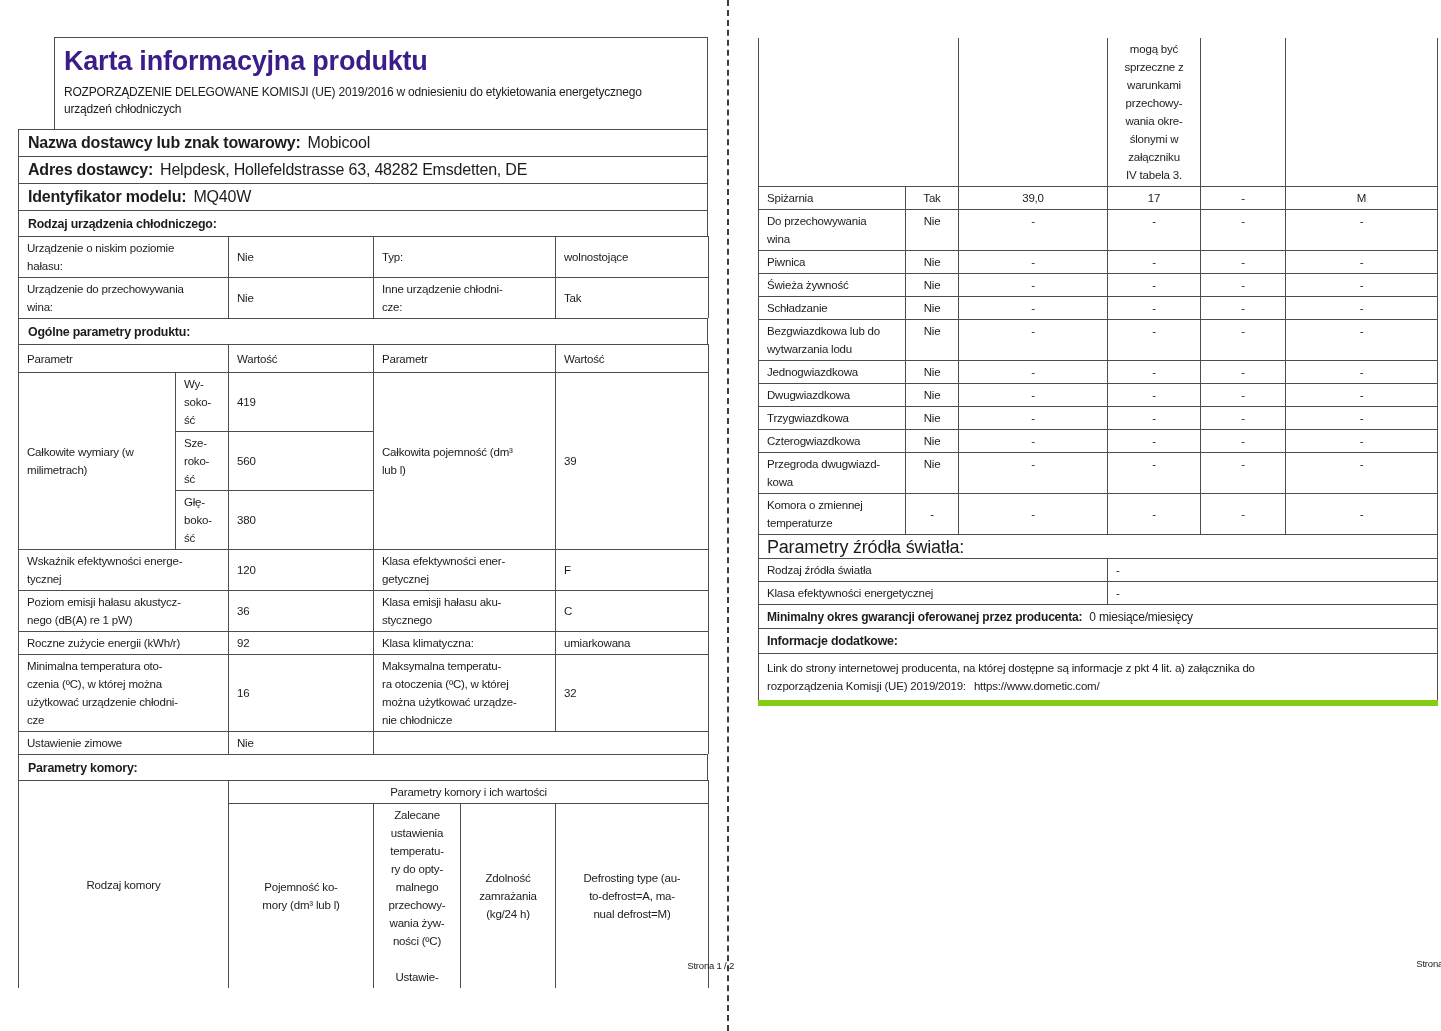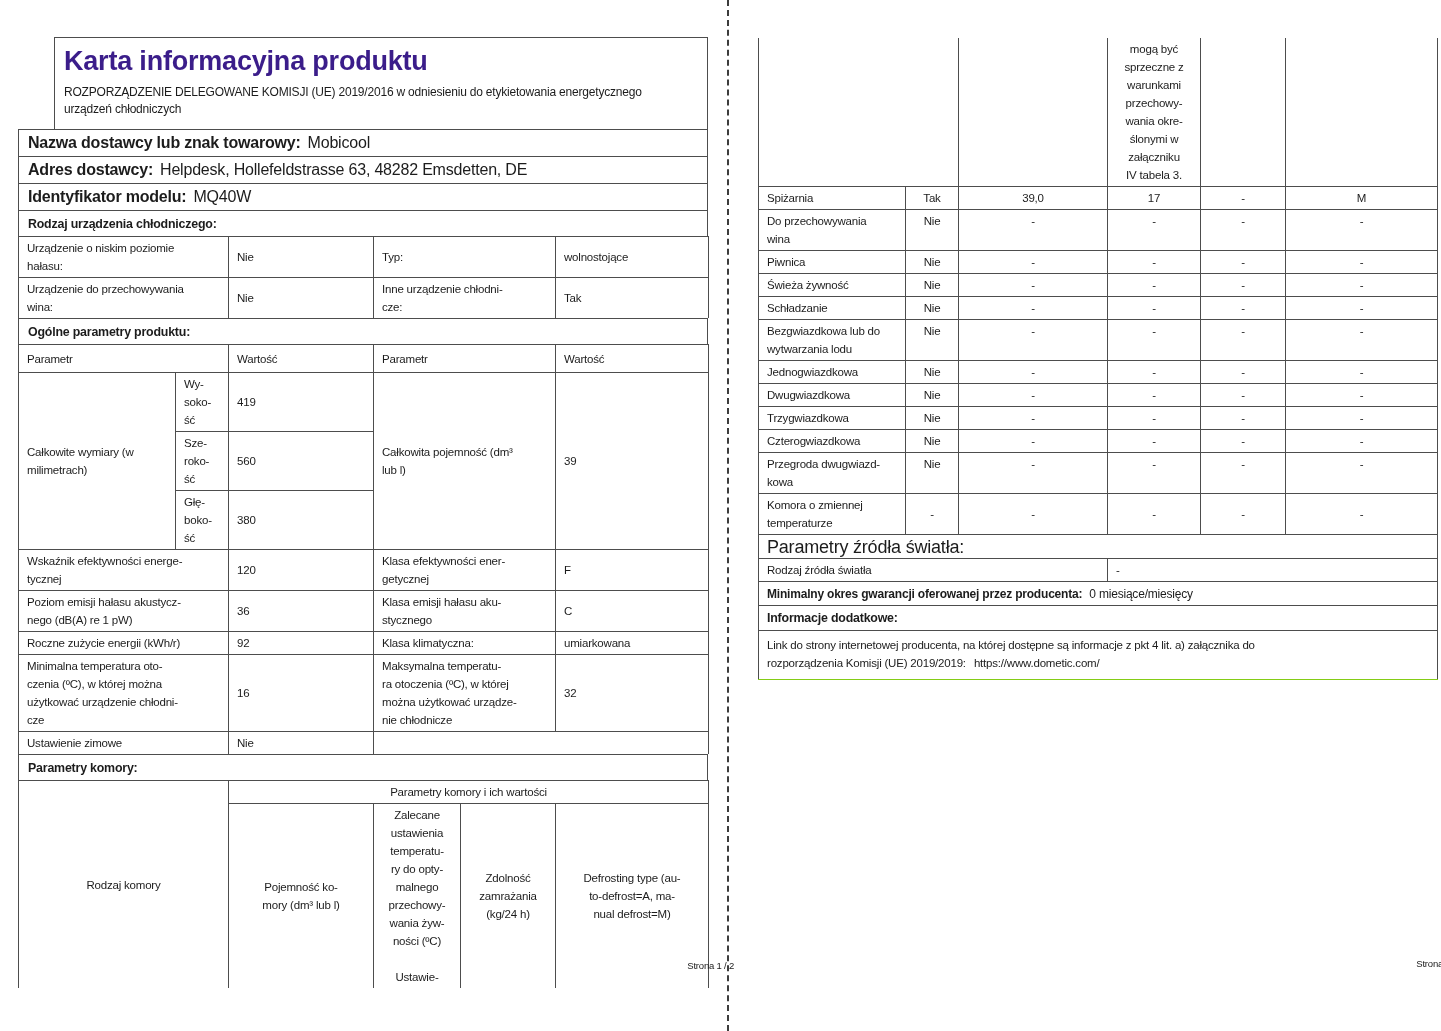--- a/index.html
+++ b/index.html
@@ -25,21 +25,21 @@
 
   
   table{border-collapse:collapse;table-layout:fixed;width:690px;}
   #page2 table{width:679px;}
   td,th{border-left:1px solid #4d4d4d;border-top:1px solid #4d4d4d;
         font-size:11.5px;font-weight:normal;line-height:18px;
         padding:2px 5px 2px 8px;vertical-align:middle;white-space:pre-line;
         overflow:hidden;text-align:left;box-sizing:border-box;}
   td:last-child,th:last-child{border-right:1px solid #4d4d4d;}
   tr.cont td{border-top:none;}
-  tr.bottom td{border-bottom:1px solid #84cc16;}
+  tr.bottom td{border-bottom:6px solid #84cc16;}
   .center{text-align:center;padding-left:2px;padding-right:2px;}
   .vtop{vertical-align:top;}
   #page2 td{vertical-align:top;}
   .tallcell{height:184px;}
   .clip{height:180px;overflow:hidden;}
   .h56{height:56px;} .h55{height:55px;} .h40{height:40px;} .h37{height:37px;}
   .h20{height:20px;} .h75{height:75px;} .h28{height:28px;} .h23{height:23px;}
   .h38{height:38px;} .contcell{height:146px;}
   th{font-weight:normal;}
 
@@ -370,20 +370,24 @@
         <td class="center" style="vertical-align:middle">-</td>
       </tr>
 
       <tr>
         <td colspan="6" style="font-weight:normal;font-size:18px;height:24px;vertical-align:middle">Parametry źródła światła:</td>
       </tr>
       <tr>
         <td colspan="3" class="h20">Rodzaj źródła światła</td>
         <td colspan="3">-</td>
       </tr>
+      <tr>
+        <td colspan="3" class="h20">Klasa efektywności energetycznej</td>
+        <td colspan="3">-</td>
+      </tr>
 
       <tr>
         <td colspan="6" style="height:24px;vertical-align:middle;font-size:12px"><span style="font-weight:bold">Minimalny okres gwarancji oferowanej przez producenta:</span><span style="margin-left:7px">0 miesiące/miesięcy</span></td>
       </tr>
 
       <tr>
         <td colspan="6" style="font-weight:bold;font-size:12.4px;height:25px;vertical-align:middle">Informacje dodatkowe:</td>
       </tr>
       <tr class="bottom">
         <td colspan="6" style="height:49px;vertical-align:top;padding-top:5px"><span>Link do strony internetowej producenta, na której dostępne są informacje z pkt 4 lit. a) załącznika do

